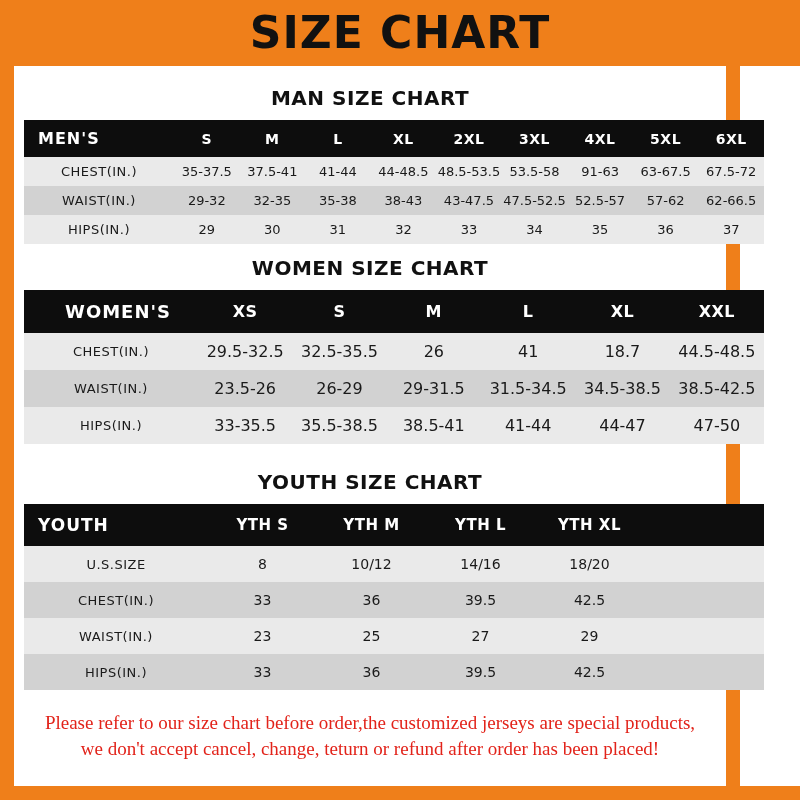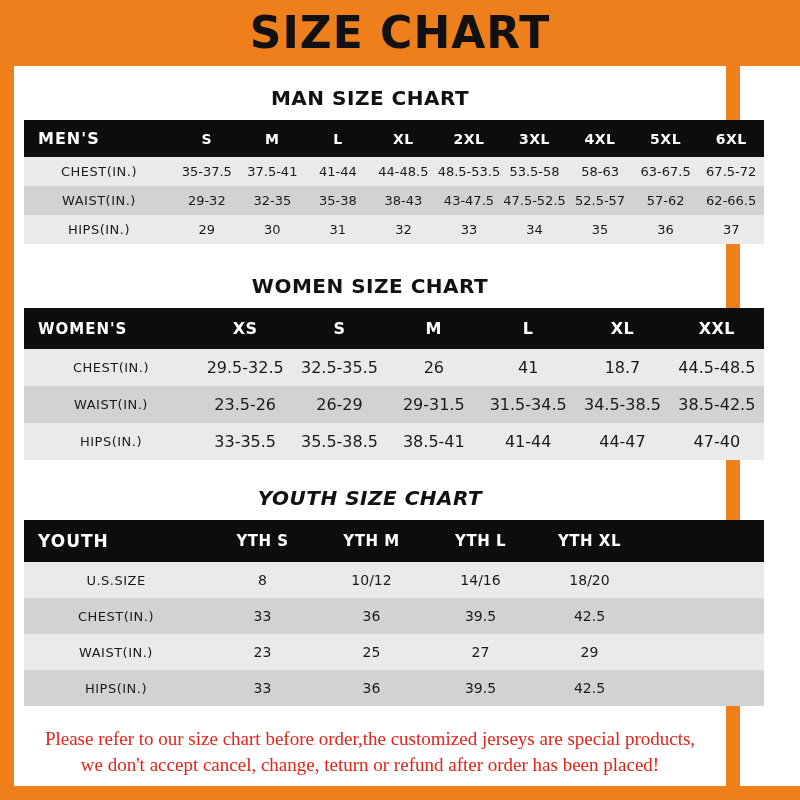--- a/index.html
+++ b/index.html
@@ -45,22 +45,22 @@
   }
   .section-title {
     text-align: center;
     font-family: "DejaVu Sans", sans-serif;
     font-weight: bold;
     font-size: 20px;
     color: #111111;
     letter-spacing: 0.5px;
   }
   .t-man { margin-top: 20px; }
-  .t-women { margin-top: 30px; }
-  .t-youth { margin-top: 26px; font-style: italic; }
+  .t-women { margin-top: 12px; }
+  .t-youth { margin-top: 26px; }
 
   table.size-table {
     width: 740px;
     margin: 10px auto 0 auto;
     border-collapse: collapse;
     table-layout: fixed;
   }
   table.size-table th,
   table.size-table td {
     text-align: center;
@@ -87,21 +87,21 @@
   }
   table.size-table tbody td.rowhead {
     font-size: 13px;
     letter-spacing: 0.5px;
   }
   table.size-table tbody tr.shade-light td { background: #eaeaea; }
   table.size-table tbody tr.shade-dark td { background: #d2d2d2; }
 
   
   table.women thead th { font-size: 16px; padding: 11px 0; }
-  table.women thead th.rowhead { font-size: 15px; }
+  table.women thead th.rowhead { font-size: 18px; text-align: center; }
   table.women tbody td { font-size: 16px; padding: 9px 0; }
 
   table.youth thead th { font-size: 15px; padding: 11px 0; }
   table.youth thead th.rowhead { font-size: 17px; }
   table.youth tbody td { font-size: 14px; padding: 10px 0; }
 
   .note {
     margin: 20px 18px 8px 18px;
     text-align: center;
     color: #e2231a;
@@ -147,21 +147,21 @@
       </thead>
       <tbody>
         <tr class="shade-light">
           <td class="rowhead">CHEST(IN.)</td>
           <td>35-37.5</td>
           <td>37.5-41</td>
           <td>41-44</td>
           <td>44-48.5</td>
           <td>48.5-53.5</td>
           <td>53.5-58</td>
-          <td>58-63</td>
+          <td>91-63</td>
           <td>63-67.5</td>
           <td>67.5-72</td>
         </tr>
         <tr class="shade-dark">
           <td class="rowhead">WAIST(IN.)</td>
           <td>29-32</td>
           <td>32-35</td>
           <td>35-38</td>
           <td>38-43</td>
           <td>43-47.5</td>
@@ -217,21 +217,21 @@
           <td>34.5-38.5</td>
           <td>38.5-42.5</td>
         </tr>
         <tr class="shade-light">
           <td class="rowhead">HIPS(IN.)</td>
           <td>33-35.5</td>
           <td>35.5-38.5</td>
           <td>38.5-41</td>
           <td>41-44</td>
           <td>44-47</td>
-          <td>47-40</td>
+          <td>47-50</td>
         </tr>
       </tbody>
     </table>
 
     <div class="section-title t-youth">YOUTH SIZE CHART</div>
     <table class="size-table youth">
       <thead>
         <tr>
           <th class="rowhead" style="width:170px">YOUTH</th>
           <th>YTH S</th>

